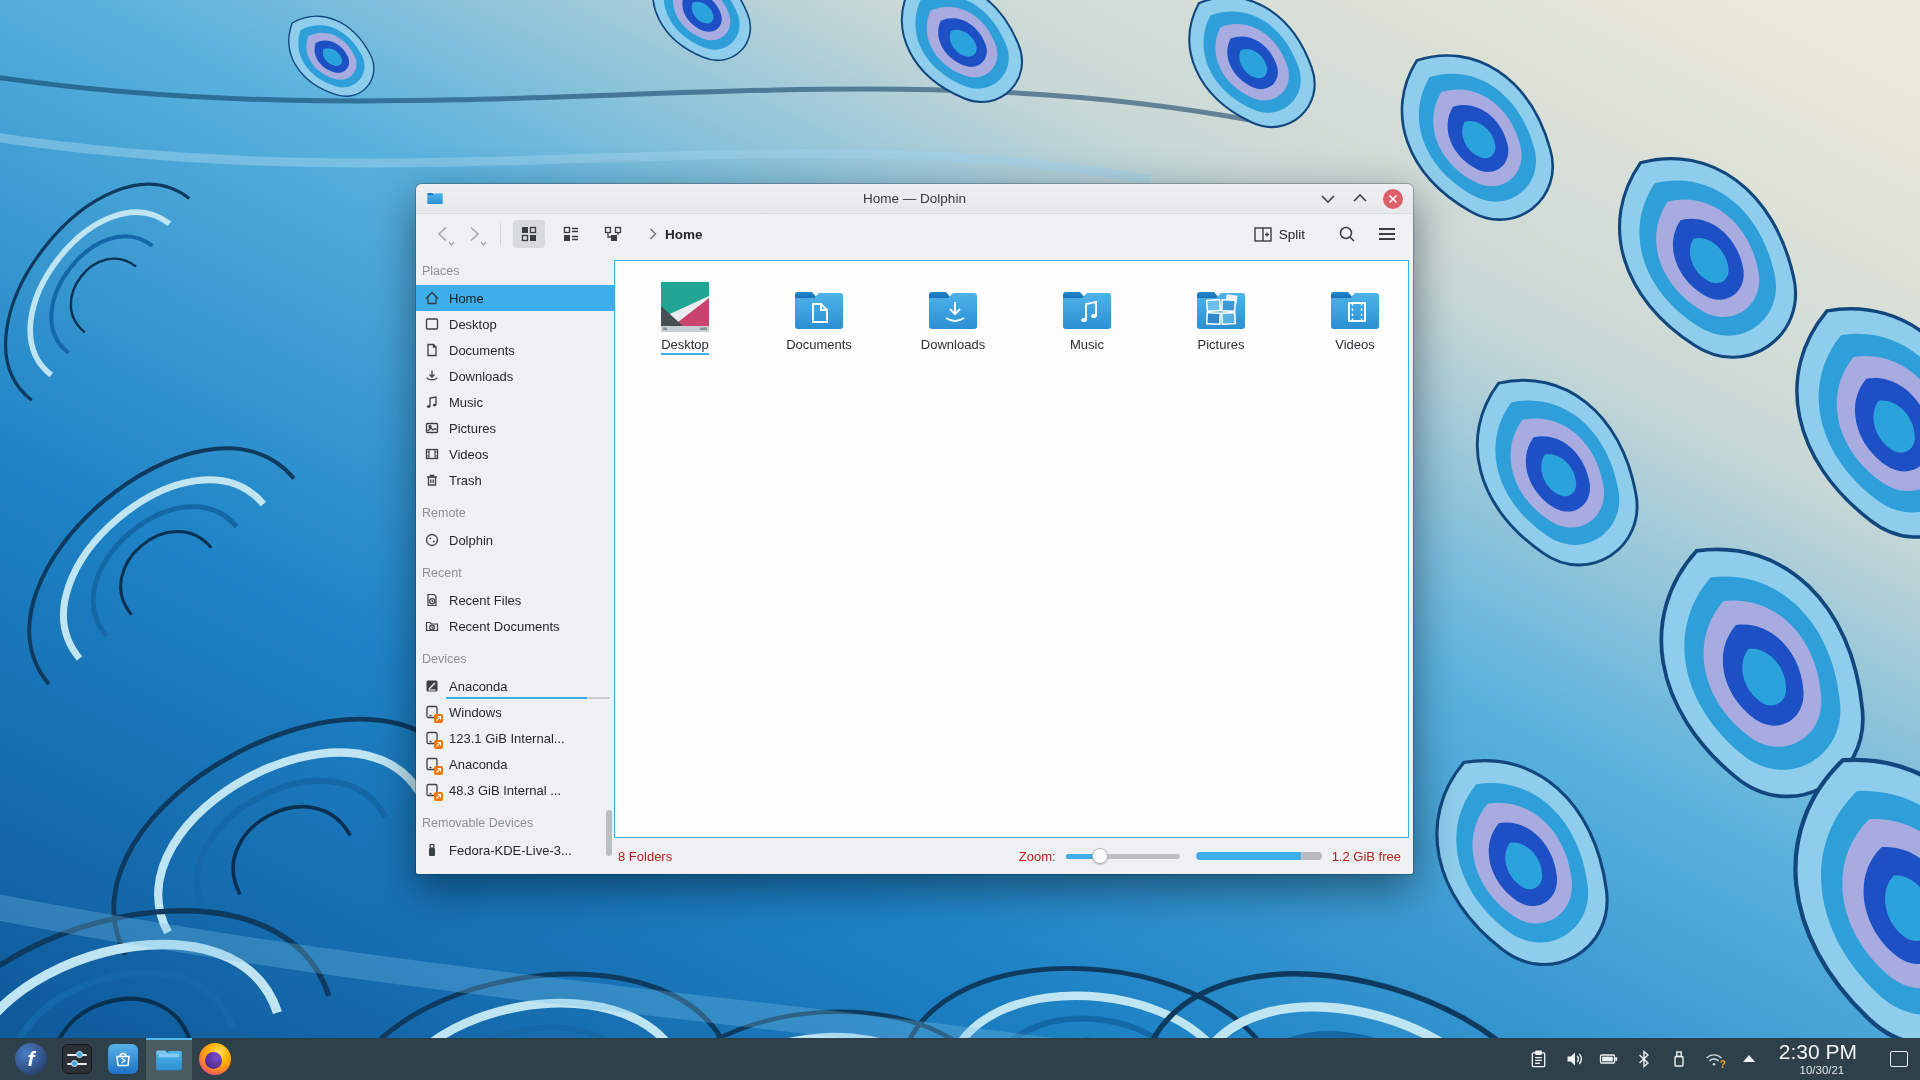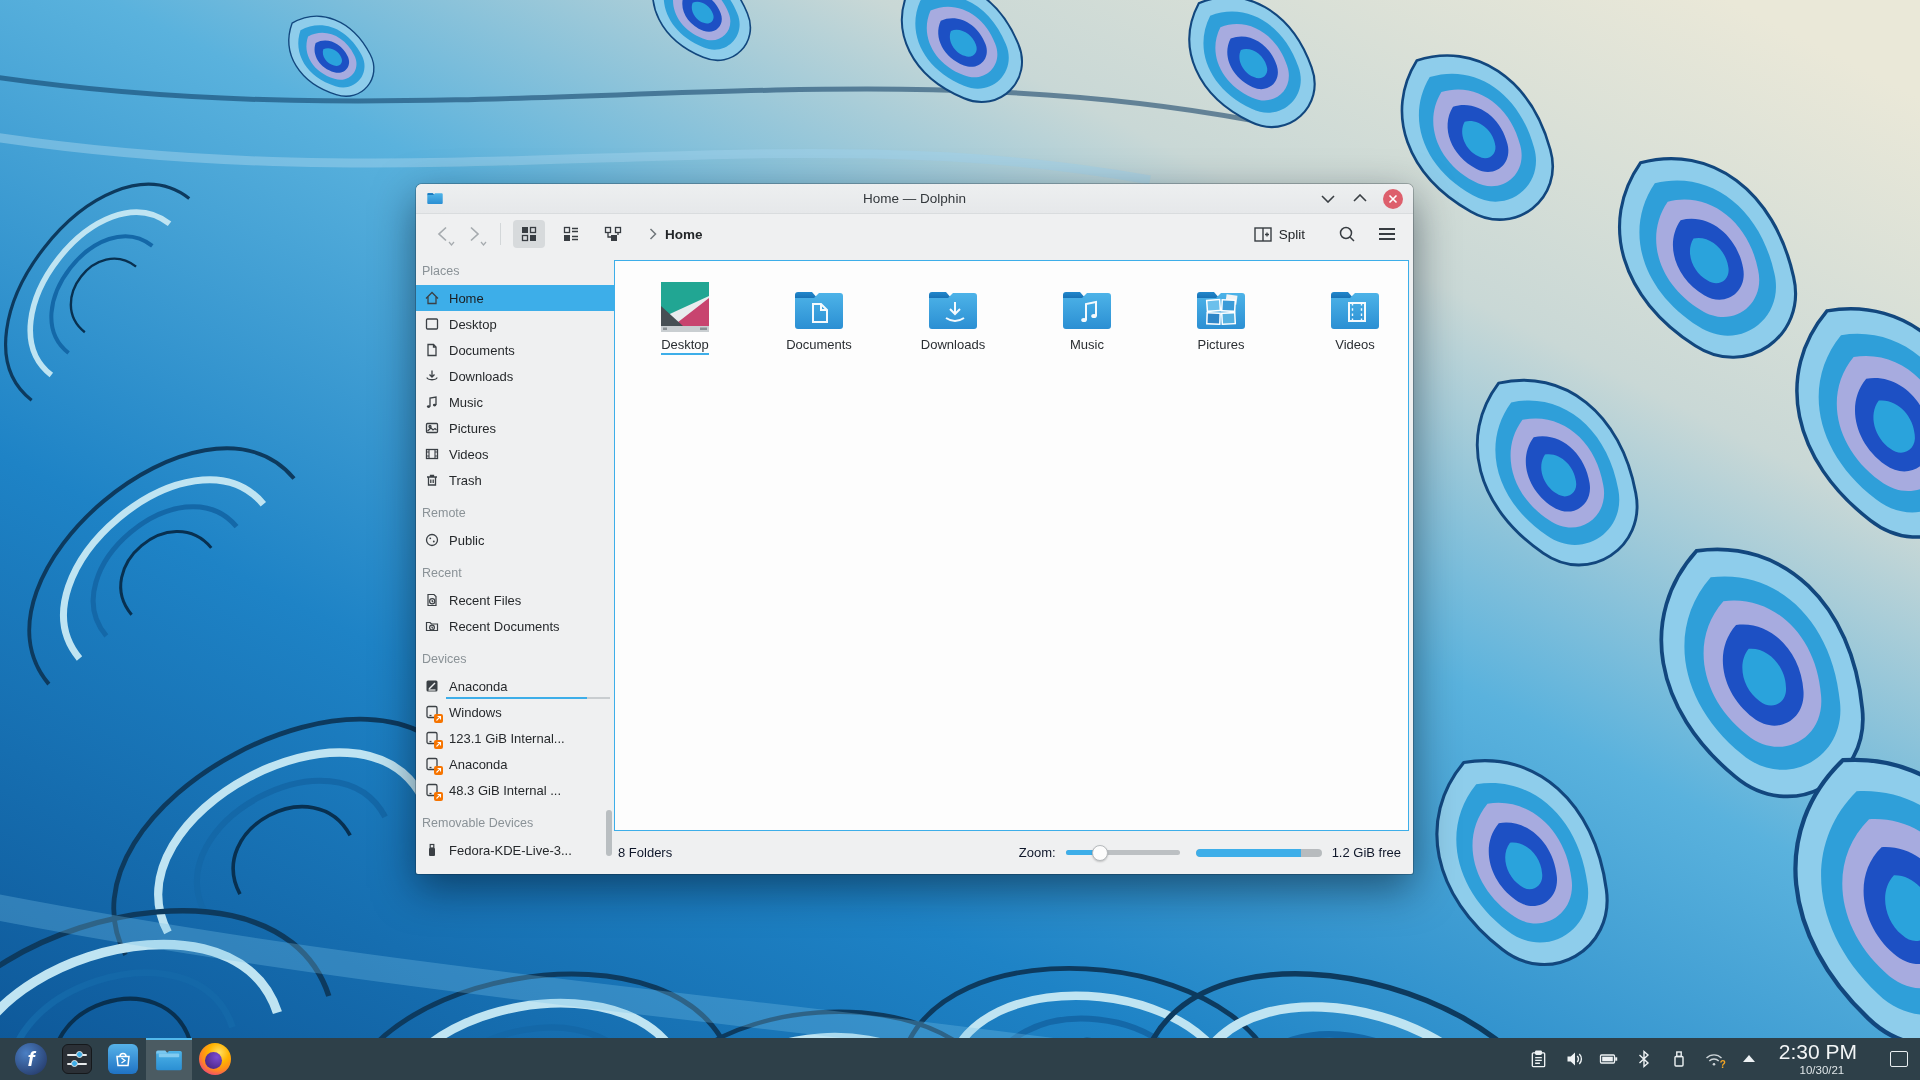--- a/index.html
+++ b/index.html
@@ -58,21 +58,21 @@
 
   .main-col { flex:1; display:flex; flex-direction:column; min-width:0; padding:6px 4px 0 0; }
   .view { flex:1; border:1px solid #3daee9; background:#fdfdfd; overflow:hidden; }
   .view-grid { display:grid; grid-template-columns:repeat(6,134px); padding:13px 0 0 3px; }
   .cell { height:98px; display:flex; flex-direction:column; align-items:center; cursor:pointer; }
   .cell .fi-wrap { height:58px; display:flex; align-items:flex-end; }
   .fi-label { font-size:13px; color:#2a2e32; margin-top:5px; }
   .fi-label.underlined { border-bottom:2px solid #3daee9; padding-bottom:1px; }
 
   
-  .statusbar { height:43px; display:flex; align-items:center; padding:0 8px 0 4px; font-size:13px; color:#0f172a; gap:10px; }
+  .statusbar { height:36px; display:flex; align-items:center; padding:0 8px 0 4px; font-size:13px; color:#b91c1c; gap:10px; }
   .sb-spacer { flex:1; }
   .zoom-slider { width:114px; height:16px; position:relative; display:flex; align-items:center; cursor:pointer; }
   .zs-track { width:100%; height:5px; border-radius:3px; background:#bcc0c3; }
   .zs-fill { position:absolute; left:0; width:30%; height:5px; border-radius:3px; background:#3daee9; }
   .zs-handle { position:absolute; left:calc(30% - 8px); width:16px; height:16px; border-radius:50%;
     background:#fcfcfc; border:1px solid #b6babd; box-shadow:0 1px 2px rgba(0,0,0,.2); }
   .capacity { width:126px; height:8px; border-radius:4px; background:#b7bbbe; overflow:hidden; margin-left:6px; }
   .capacity .cap { height:100%; width:84%; background:#3daee9; border-radius:4px 0 0 4px; }
 
   
@@ -354,21 +354,21 @@
 
       <div class="section-h">Remote</div>
       <div class="side-item">
         <span class="si-icon">
           <svg width="16" height="16" viewBox="0 0 16 16" fill="none" stroke="currentColor" stroke-width="1.3">
               <circle cx="8" cy="8" r="5.5"></circle>
               <circle cx="6.3" cy="6.3" r="0.9" fill="currentColor" stroke="none"></circle>
               <circle cx="9.8" cy="9.5" r="0.9" fill="currentColor" stroke="none"></circle>
             </svg>
         </span>
-        <span class="si-label">Public</span>
+        <span class="si-label">Dolphin</span>
       </div>
 
       <div class="section-h">Recent</div>
       <div class="side-item">
         <span class="si-icon">
           <svg width="16" height="16" viewBox="0 0 16 16" fill="none" stroke="currentColor" stroke-width="1.2">
               <path d="M4 2.5 H10 L12 4.5 V13.5 H4 Z"></path>
               <circle cx="8.2" cy="9.3" r="2.6"></circle>
               <path d="M8.2 8 V9.3 L9.3 10"></path>
             </svg>

